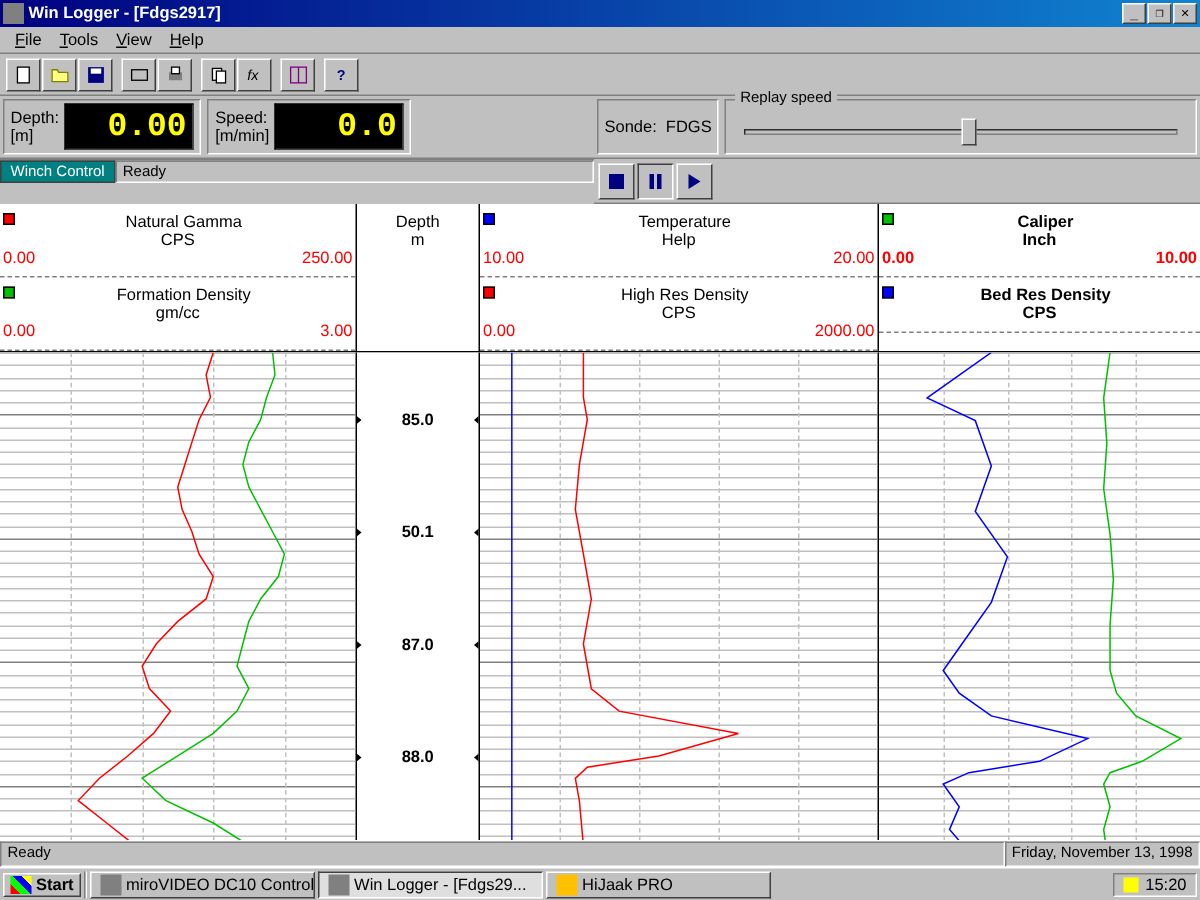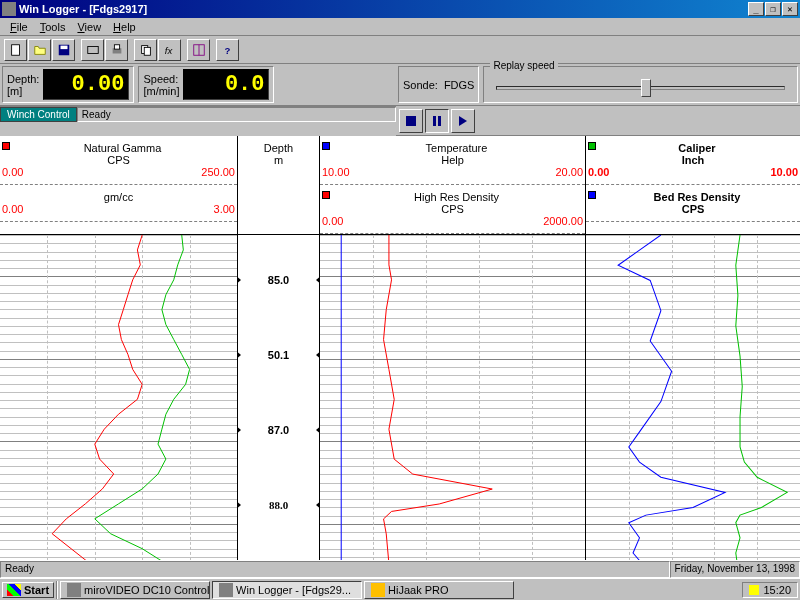--- a/index.html
+++ b/index.html
@@ -196,20 +196,25 @@
           <span>Natural Gamma</span>
           <span></span>
         </div>
       <div>CPS</div>
       <div class="sub-row">
           <span style="color:#ff0000">0.00</span>
           <span style="color:#ff0000">250.00</span>
         </div>
     </div>
     <div class="sub-hdr">
+      <div class="sub-row">
+          <span class="sq" style="background:#00c000"></span>
+          <span>Formation Density</span>
+          <span></span>
+        </div>
       <div>gm/cc</div>
       <div class="sub-row">
           <span style="color:#ff0000">0.00</span>
           <span style="color:#ff0000">3.00</span>
         </div>
     </div>
   </div>
   <div class="chart-col" style="width:82px;">
     <div class="sub-hdr" style="border:none;">
         <div>Depth</div>
@@ -322,21 +327,21 @@
   <div class="depth-col grid-col" id="depth-col">
       <div style="position:absolute;top:38.99999999999966px;width:100%;text-align:center;">85.0</div>
       <div class="depth-tick" style="top:39.99999999999966px;"></div>
       <div class="depth-tick" style="top:39.99999999999966px;left:auto;right:-3px;transform:scaleX(-1);"></div>
       <div style="position:absolute;top:113.9999999999998px;width:100%;text-align:center;">50.1</div>
       <div class="depth-tick" style="top:114.9999999999998px;"></div>
       <div class="depth-tick" style="top:114.9999999999998px;left:auto;right:-3px;transform:scaleX(-1);"></div>
       <div style="position:absolute;top:188.99999999999994px;width:100%;text-align:center;">87.0</div>
       <div class="depth-tick" style="top:189.99999999999994px;"></div>
       <div class="depth-tick" style="top:189.99999999999994px;left:auto;right:-3px;transform:scaleX(-1);"></div>
-      <div style="position:absolute;top:264.0000000000001px;width:100%;text-align:center;font-family:Liberation Serif, serif;">88.0</div>
+      <div style="position:absolute;top:264.0000000000001px;width:100%;text-align:center;">88.0</div>
       <div class="depth-tick" style="top:265.0000000000001px;"></div>
       <div class="depth-tick" style="top:265.0000000000001px;left:auto;right:-3px;transform:scaleX(-1);"></div>
     </div>
   <div class="grid-col" style="width:266px;">
     <div class="grid-lines" id="grid2">
         <div class="hline" style="top:0px"></div>
         <div class="hline" style="top:8.25px"></div>
         <div class="hline" style="top:16.5px"></div>
         <div class="hline" style="top:24.75px"></div>
         <div class="hline" style="top:33px"></div>

